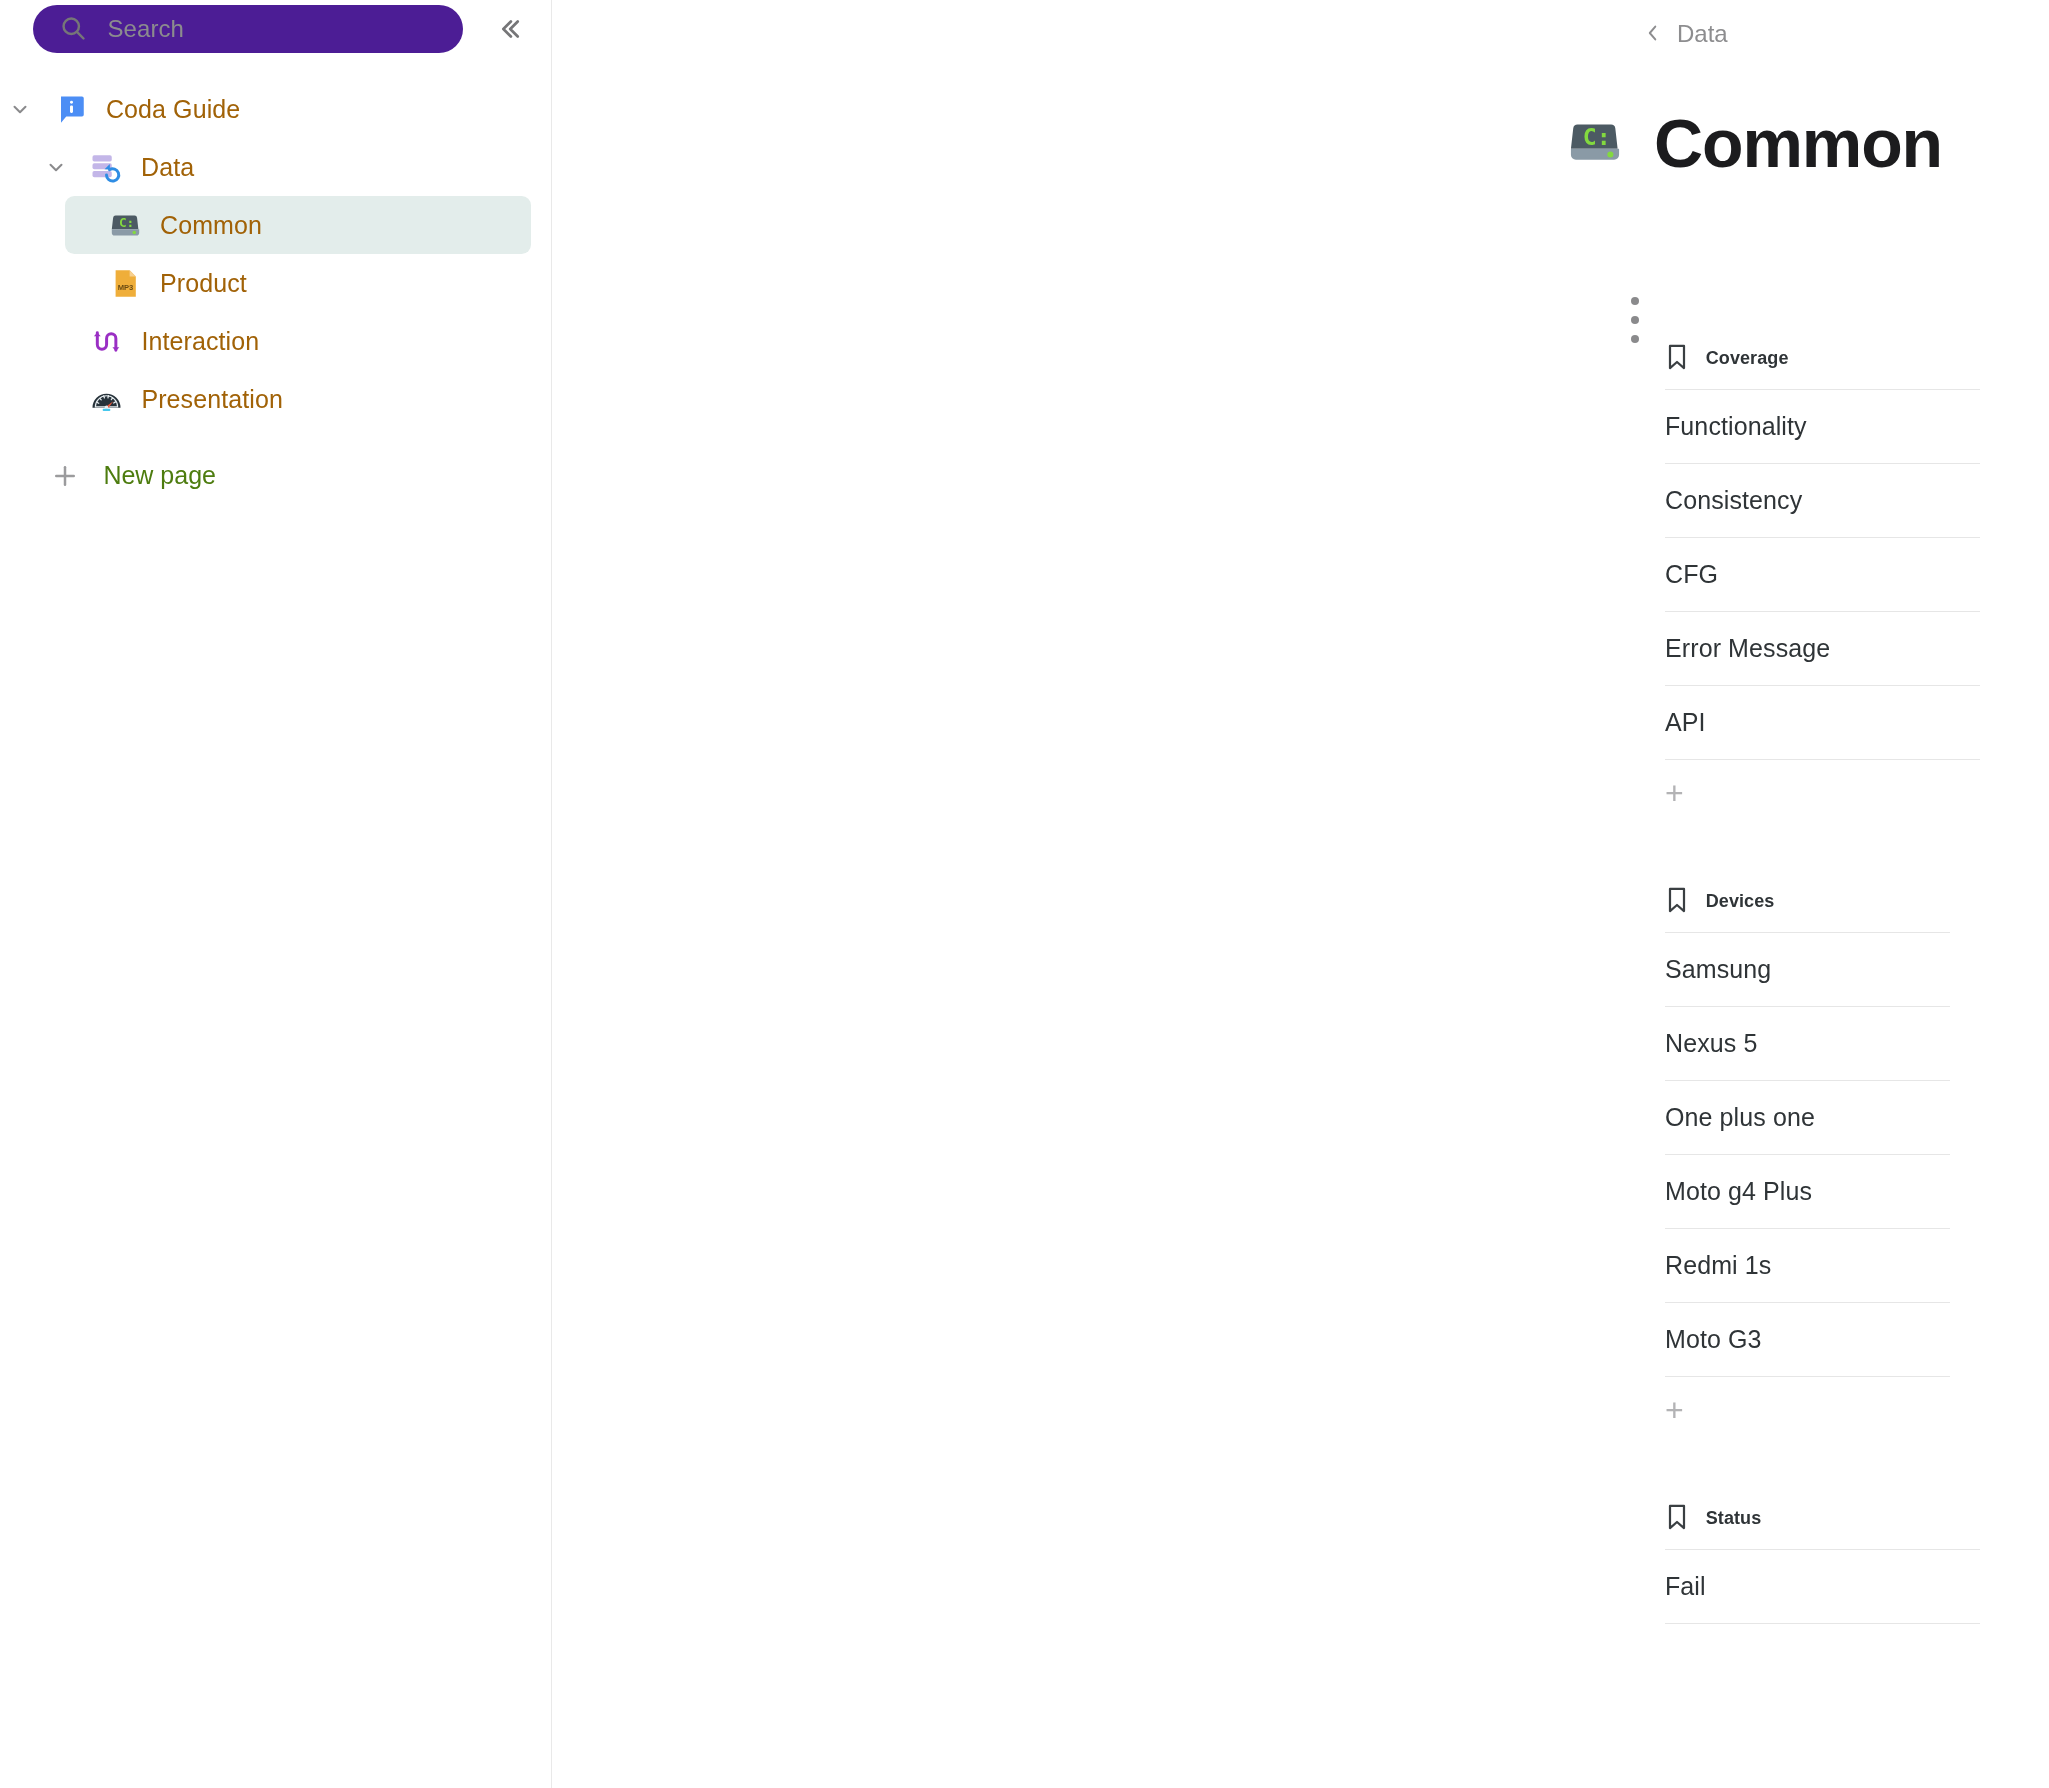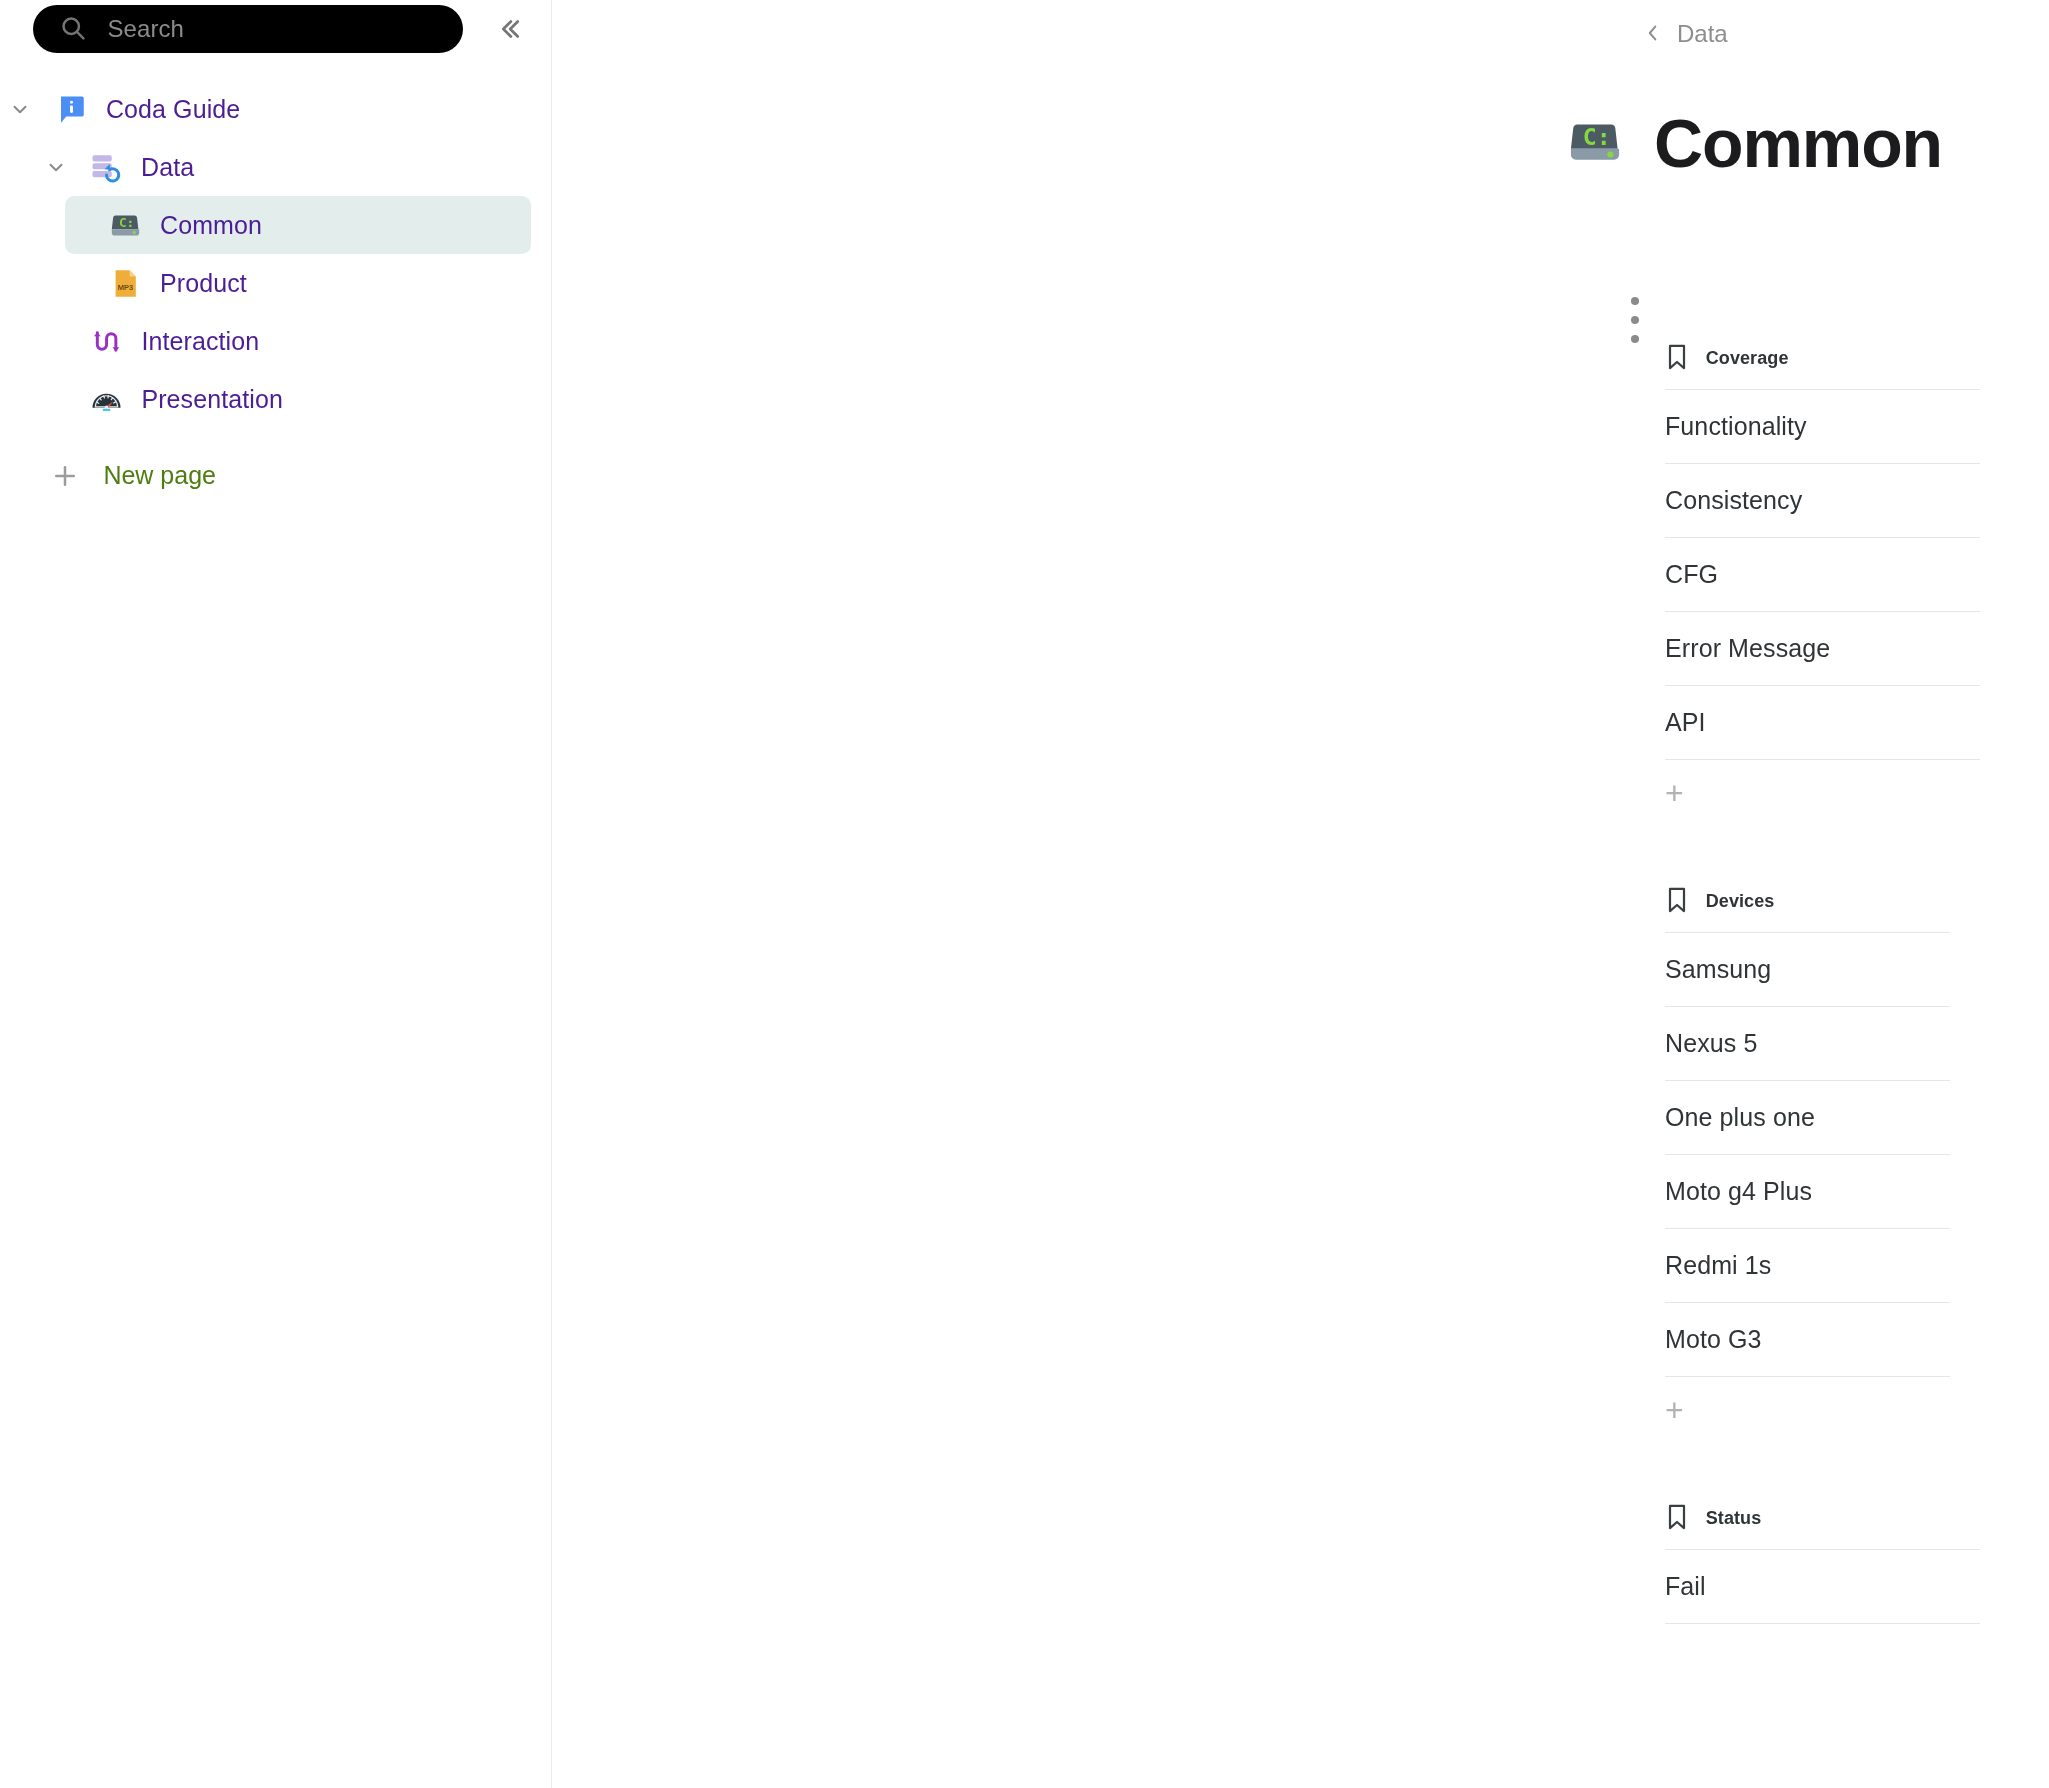--- a/index.html
+++ b/index.html
@@ -19,21 +19,21 @@
     flex: none;
   }
   .sidebar-top {
     display: flex; align-items: center;
     padding: 0 0 0 33px;
     height: 58px;
   }
   .search-box {
     flex: none;
     width: 430px; height: 48px;
-    background: #000000;
+    background: #4c1d95;
     border-radius: 24px;
     display: flex; align-items: center;
     padding-left: 26px;
     gap: 20.4px;
   }
   .search-ph { color: #8c8c8e; font-size: 24px; letter-spacing: 0.1px; }
   .collapse-btn {
     margin-left: 24px;
     width: 43px; height: 43px;
     display: flex; align-items: center; justify-content: center;
@@ -50,21 +50,21 @@
   }
   .row .caret {
     width: 37px; height: 37px; flex: none;
     display: flex; align-items: center; justify-content: center;
   }
   .row .ico {
     width: 39px; height: 39px; flex: none;
     display: flex; align-items: center; justify-content: center;
     margin-right: 15px;
   }
-  .row .lbl { font-size: 25px; color: #4c1d95; letter-spacing: 0.1px; white-space: nowrap; }
+  .row .lbl { font-size: 25px; color: #a16207; letter-spacing: 0.1px; white-space: nowrap; }
 
   .lvl0 { margin: 0 20.4px 0 0; padding-left: 0; }
   .lvl0 .caret { margin-left: 1.9px; margin-right: 13px; }
   .lvl1 { margin: 0 20.4px 0 20.4px; }
   .lvl1 .caret { margin-left: 16.7px; margin-right: 13px; }
   .lvl1-noc { margin: 0 20.4px 0 20.4px; padding-left: 67px; }
   .lvl2 { margin: 0 20.4px 0 65px; padding-left: 41px; }
   .lvl2.sel { background: #e3edeb; }
 
   .newpage { display: flex; align-items: center; height: 58px; margin-top: 18.6px; padding-left: 46px; cursor: pointer; }

